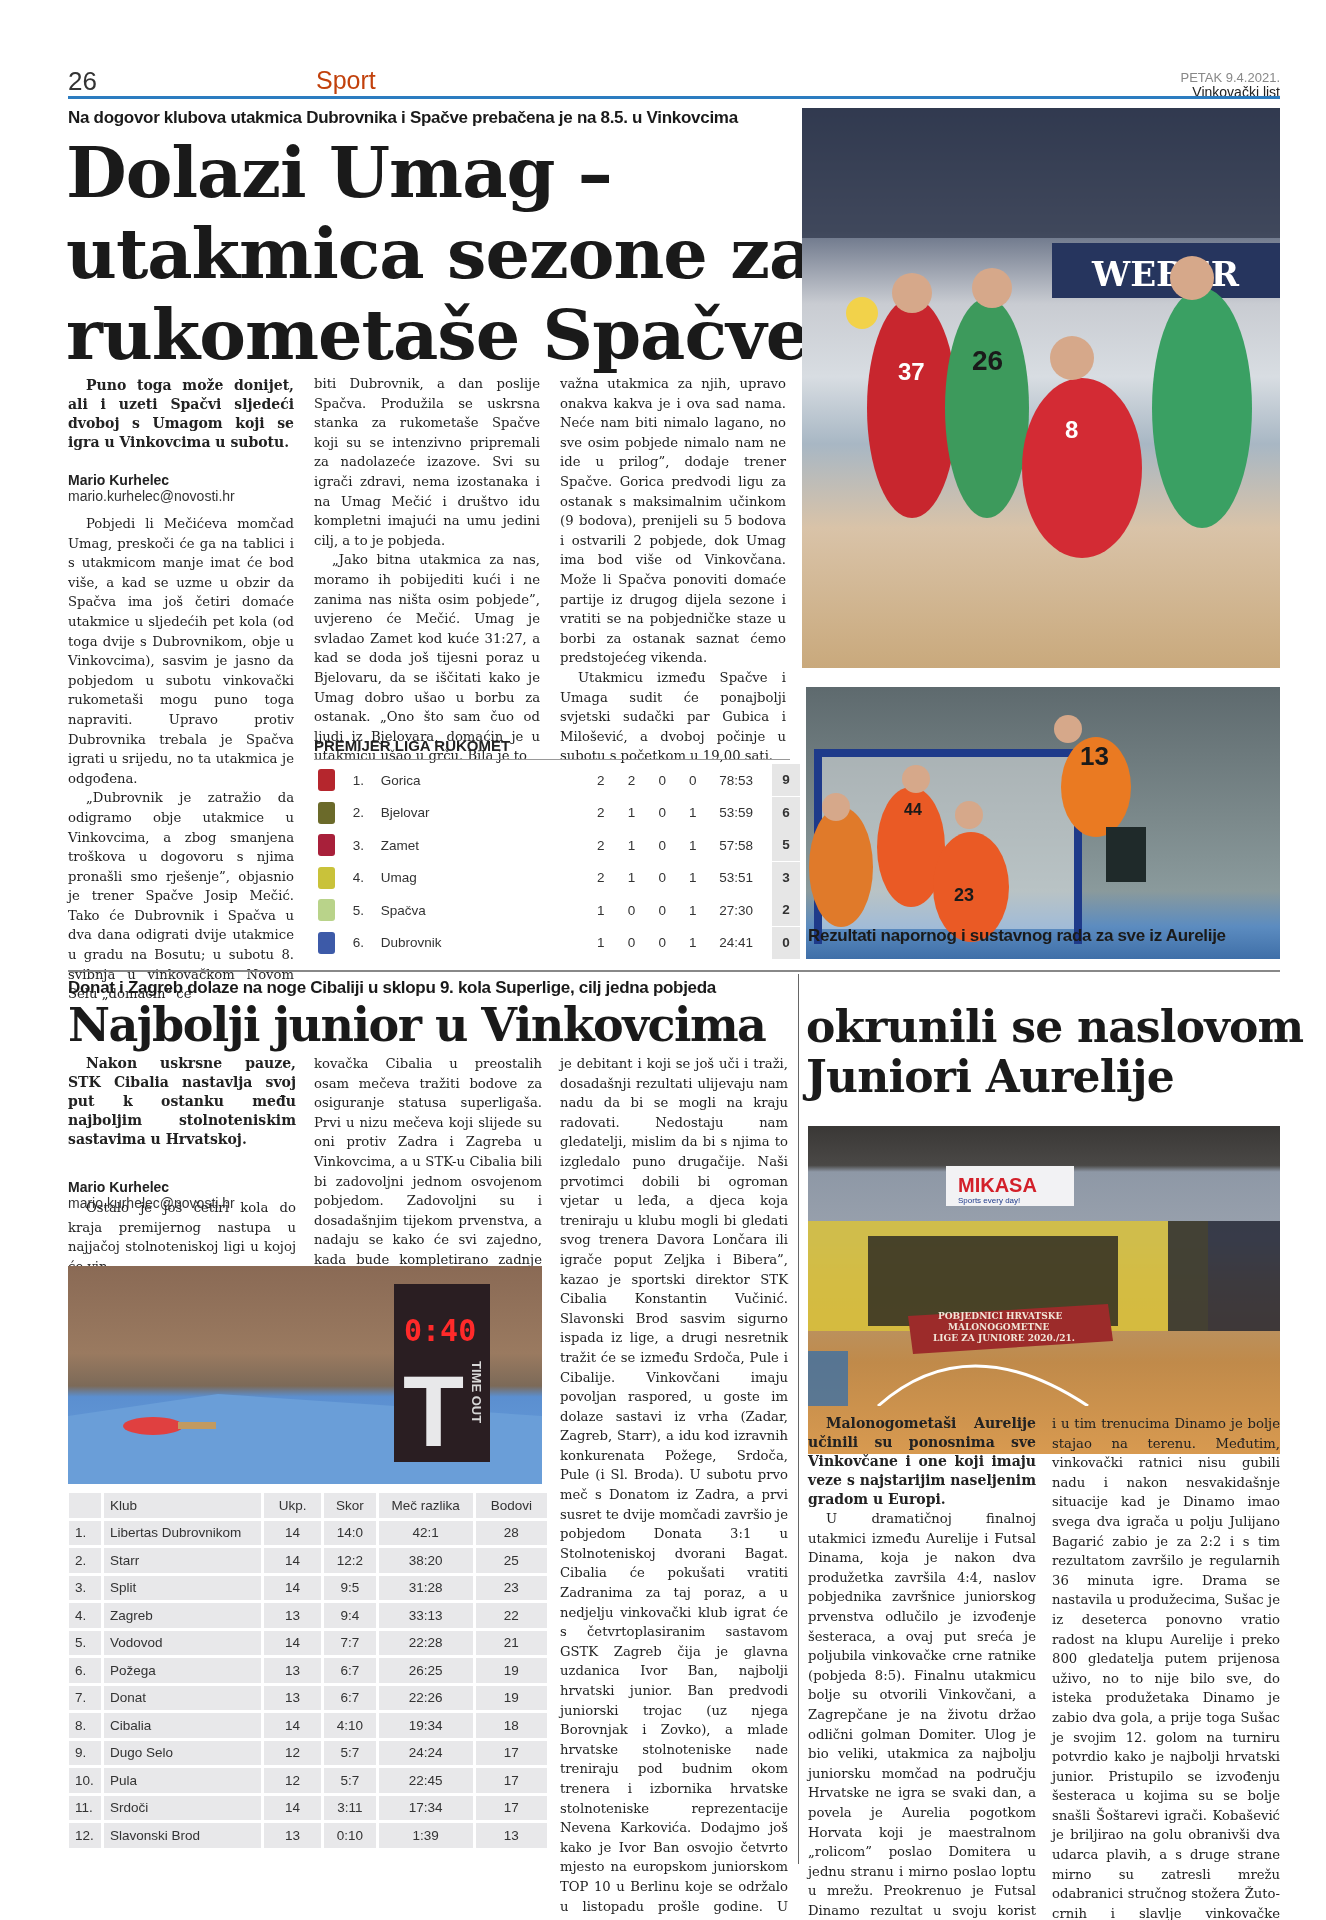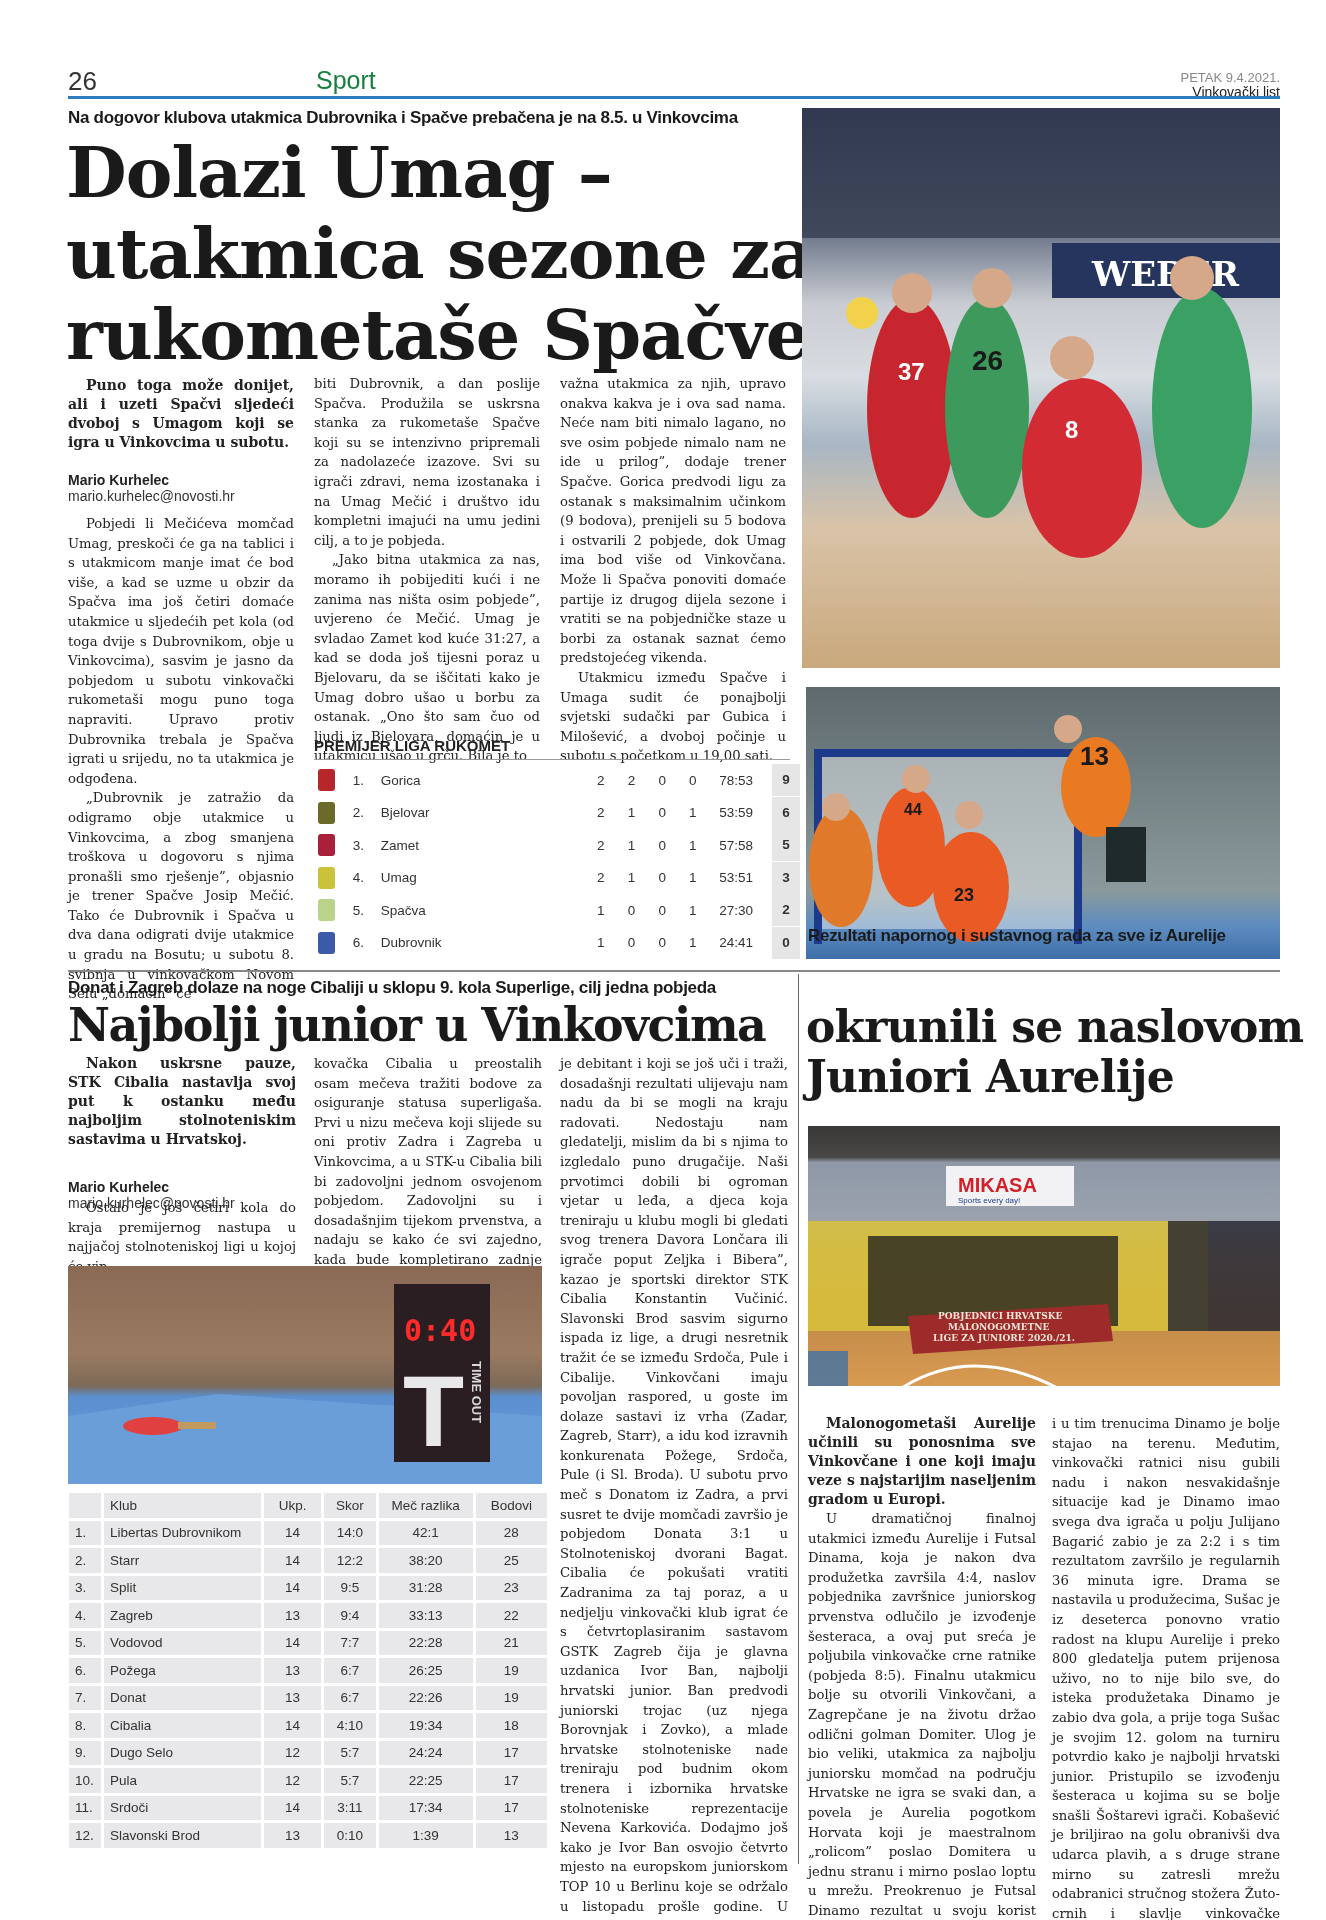--- a/index.html
+++ b/index.html
@@ -2,21 +2,21 @@
 <html><head>
 <meta charset="utf-8">
 <style>
   * { box-sizing: border-box; margin: 0; padding: 0; }
   html, body { width: 1326px; height: 1920px; background: #ffffff; overflow: hidden; }
   body { position: relative; color: #222; font-family: "DejaVu Serif", serif; }
   .abs { position: absolute; }
 
   
   .page-num { left: 68px; top: 66px; font-family: "Liberation Sans", sans-serif; font-size: 26px; color: #333; font-weight: 300; }
-  .section-name { left: 316px; top: 66px; font-family: "Liberation Sans", sans-serif; font-size: 25px; color: #15803d; }
+  .section-name { left: 316px; top: 66px; font-family: "Liberation Sans", sans-serif; font-size: 25px; color: #c2410c; }
   .date { right: 46px; top: 70px; font-family: "Liberation Sans", sans-serif; font-size: 13px; color: #888; text-align: right; }
   .pubname { right: 46px; top: 84px; font-family: "Liberation Sans", sans-serif; font-size: 14px; color: #222; text-align: right; }
   .header-rule { left: 68px; top: 96px; width: 1212px; height: 3px; background: #2c7cc0; }
 
   .kicker { font-family: "Liberation Sans", sans-serif; font-weight: bold; font-size: 17px; color: #1a1a1a; white-space: nowrap; letter-spacing: -0.3px; }
   .headline { font-family: "DejaVu Serif", serif; font-weight: bold; color: #1a1a1a; letter-spacing: -1px; }
   .lead { font-family: "DejaVu Serif", serif; font-weight: bold; font-size: 14px; line-height: 19px; text-align: justify; text-indent: 18px; }
   .author { font-family: "Liberation Sans", sans-serif; font-weight: bold; font-size: 14px; }
   .email { font-family: "Liberation Sans", sans-serif; font-size: 14px; color: #333; }
   .body-col { font-family: "DejaVu Serif", serif; font-size: 13.2px; line-height: 19.6px; text-align: justify; color: #222; hyphens: auto; }
@@ -306,21 +306,21 @@
         <td class="c">12</td>
         <td class="c">5:7</td>
         <td class="c">24:24</td>
         <td class="c">17</td>
       </tr>
       <tr>
         <td>10.</td>
         <td>Pula</td>
         <td class="c">12</td>
         <td class="c">5:7</td>
-        <td class="c">22:25</td>
+        <td class="c">22:45</td>
         <td class="c">17</td>
       </tr>
       <tr>
         <td>11.</td>
         <td>Srdoči</td>
         <td class="c">14</td>
         <td class="c">3:11</td>
         <td class="c">17:34</td>
         <td class="c">17</td>
       </tr>
@@ -334,21 +334,21 @@
       </tr>
     </tbody>
 </table>
 
 <div class="abs kicker" style="left:808px; top:926px;">Rezultati napornog i sustavnog rada za sve iz Aurelije</div>
 <div class="abs headline" style="left:806px; top:1002px; font-size:44px; line-height:50px; letter-spacing:-0.8px;">
   <div>okrunili se naslovom</div>
   <div>Juniori Aurelije</div>
 </div>
 
-<div class="abs photo" style="left:808px; top:1126px; width:472px; height:260px; background: linear-gradient(180deg,#3a3836 0%,#4a4846 12%,#8e98a6 14%,#9aa2ae 35%,#b49a78 48%,#c08a4a 72%,#d89a50 100%);">
+<div class="abs photo" style="left:808px; top:1126px; width:472px; height:328px; background: linear-gradient(180deg,#3a3836 0%,#4a4846 12%,#8e98a6 14%,#9aa2ae 35%,#b49a78 48%,#c08a4a 72%,#d89a50 100%);">
   <svg width="472" height="280" viewBox="0 0 472 280">
     <rect x="138" y="40" width="128" height="40" fill="#f2f2f4"></rect>
     <text x="150" y="66" font-family="Liberation Sans, sans-serif" font-weight="bold" font-size="20" fill="#d3202a">MIKASA</text>
     <text x="150" y="77" font-family="Liberation Sans, sans-serif" font-size="8" fill="#1f3a8a">Sports every day!</text>
     <rect x="0" y="95" width="400" height="110" fill="#d9c23a" opacity="0.85"></rect>
     <rect x="60" y="110" width="250" height="90" fill="#1a1a1e" opacity="0.75"></rect>
     <rect x="360" y="95" width="112" height="110" fill="#1f2230" opacity="0.8"></rect>
     <polygon points="100,190 300,178 305,215 105,228" fill="#9c2b2a"></polygon>
     <text x="130" y="193" font-family="DejaVu Serif, serif" font-weight="bold" font-size="9" fill="#f2e6d8">POBJEDNICI HRVATSKE</text>
     <text x="140" y="204" font-family="DejaVu Serif, serif" font-weight="bold" font-size="9" fill="#f2e6d8">MALONOGOMETNE</text>

